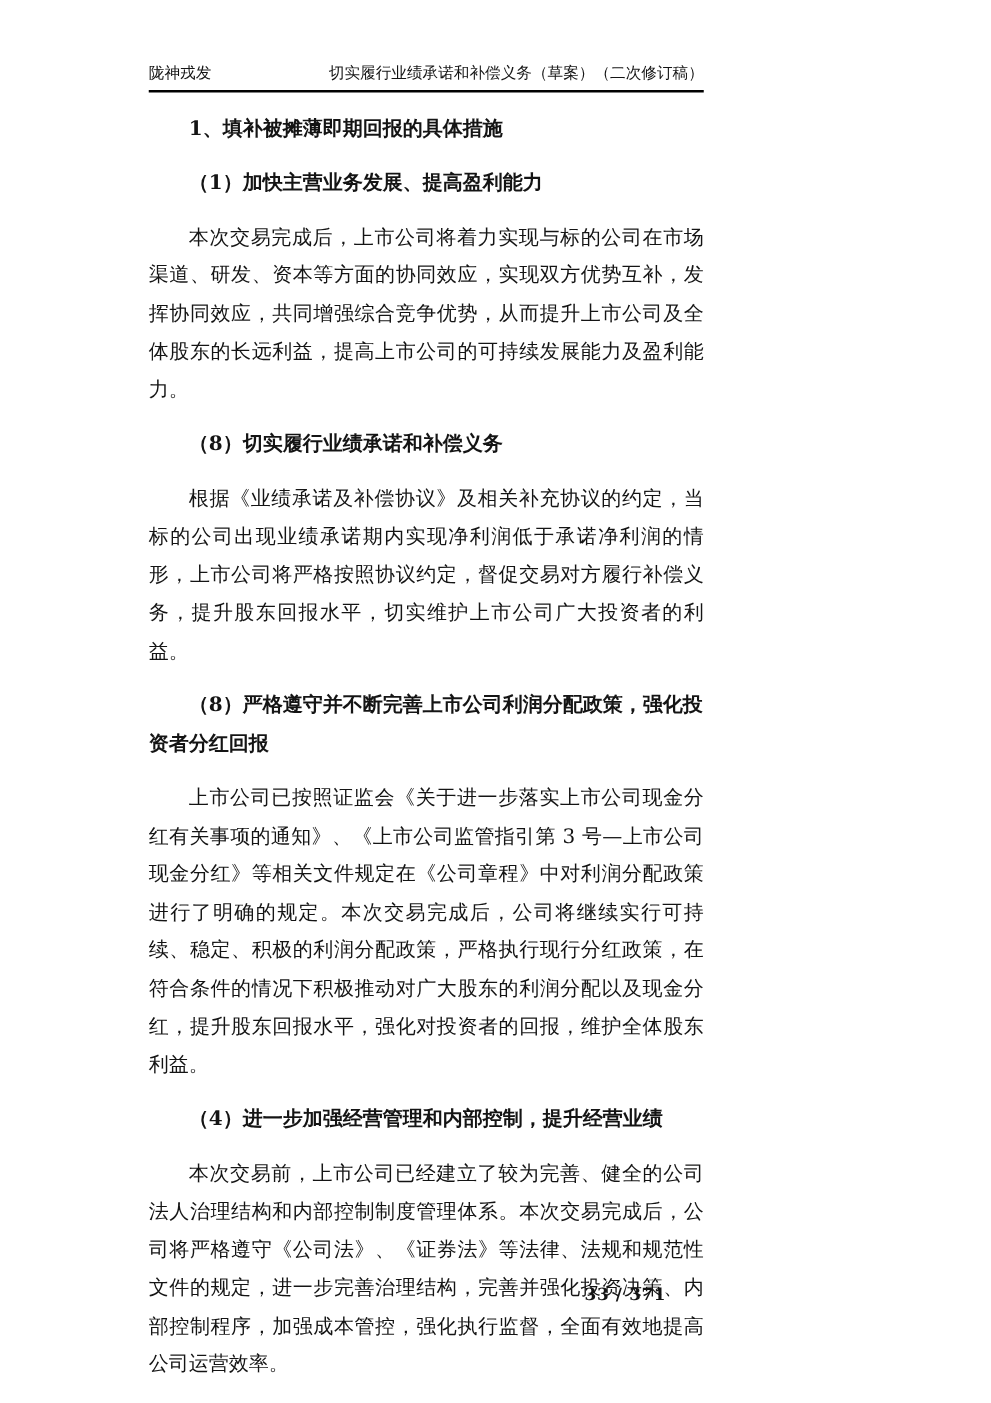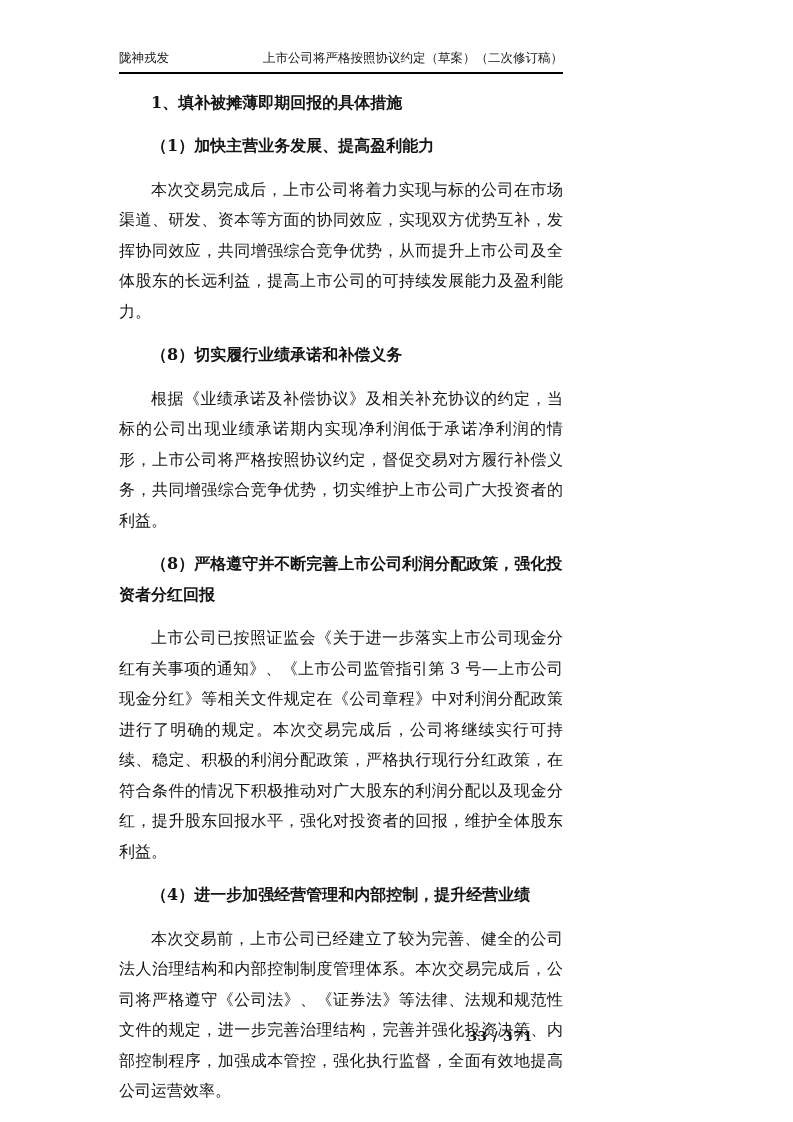--- a/index.html
+++ b/index.html
@@ -57,33 +57,33 @@
     letter-spacing: 0.5px;
   }
 </style>
 </head>
 <body>
 
 <div class="page">
 
   <div class="header">
     <span class="header-left">陇神戎发</span>
-    <span class="header-right">上市公司将严格按照协议约定（草案）（二次修订稿）</span>
+    <span class="header-right">切实履行业绩承诺和补偿义务（草案）（二次修订稿）</span>
   </div>
 
   <div class="content">
 
     <div class="sec-title">1、填补被摊薄即期回报的具体措施</div>
 
 
     <div class="measure-heading">（1）加快主营业务发展、提高盈利能力</div>
     <p>本次交易完成后，上市公司将着力实现与标的公司在市场渠道、研发、资本等方面的协同效应，实现双方优势互补，发挥协同效应，共同增强综合竞争优势，从而提升上市公司及全体股东的长远利益，提高上市公司的可持续发展能力及盈利能力。</p>
 
     <div class="measure-heading">（8）切实履行业绩承诺和补偿义务</div>
-    <p>根据《业绩承诺及补偿协议》及相关补充协议的约定，当标的公司出现业绩承诺期内实现净利润低于承诺净利润的情形，上市公司将严格按照协议约定，督促交易对方履行补偿义务，共同增强综合竞争优势，切实维护上市公司广大投资者的利益。</p>
+    <p>根据《业绩承诺及补偿协议》及相关补充协议的约定，当标的公司出现业绩承诺期内实现净利润低于承诺净利润的情形，上市公司将严格按照协议约定，督促交易对方履行补偿义务，提升股东回报水平，切实维护上市公司广大投资者的利益。</p>
 
     <div class="measure-heading">（8）严格遵守并不断完善上市公司利润分配政策，强化投资者分红回报</div>
     <p>上市公司已按照证监会《关于进一步落实上市公司现金分红有关事项的通知》、《上市公司监管指引第 3 号—上市公司现金分红》等相关文件规定在《公司章程》中对利润分配政策进行了明确的规定。本次交易完成后，公司将继续实行可持续、稳定、积极的利润分配政策，严格执行现行分红政策，在符合条件的情况下积极推动对广大股东的利润分配以及现金分红，提升股东回报水平，强化对投资者的回报，维护全体股东利益。</p>
 
     <div class="measure-heading">（4）进一步加强经营管理和内部控制，提升经营业绩</div>
     <p>本次交易前，上市公司已经建立了较为完善、健全的公司法人治理结构和内部控制制度管理体系。本次交易完成后，公司将严格遵守《公司法》、《证券法》等法律、法规和规范性文件的规定，进一步完善治理结构，完善并强化投资决策、内部控制程序，加强成本管控，强化执行监督，全面有效地提高公司运营效率。</p>
 
   </div>
 
   <div class="footer">33 / 371</div>

